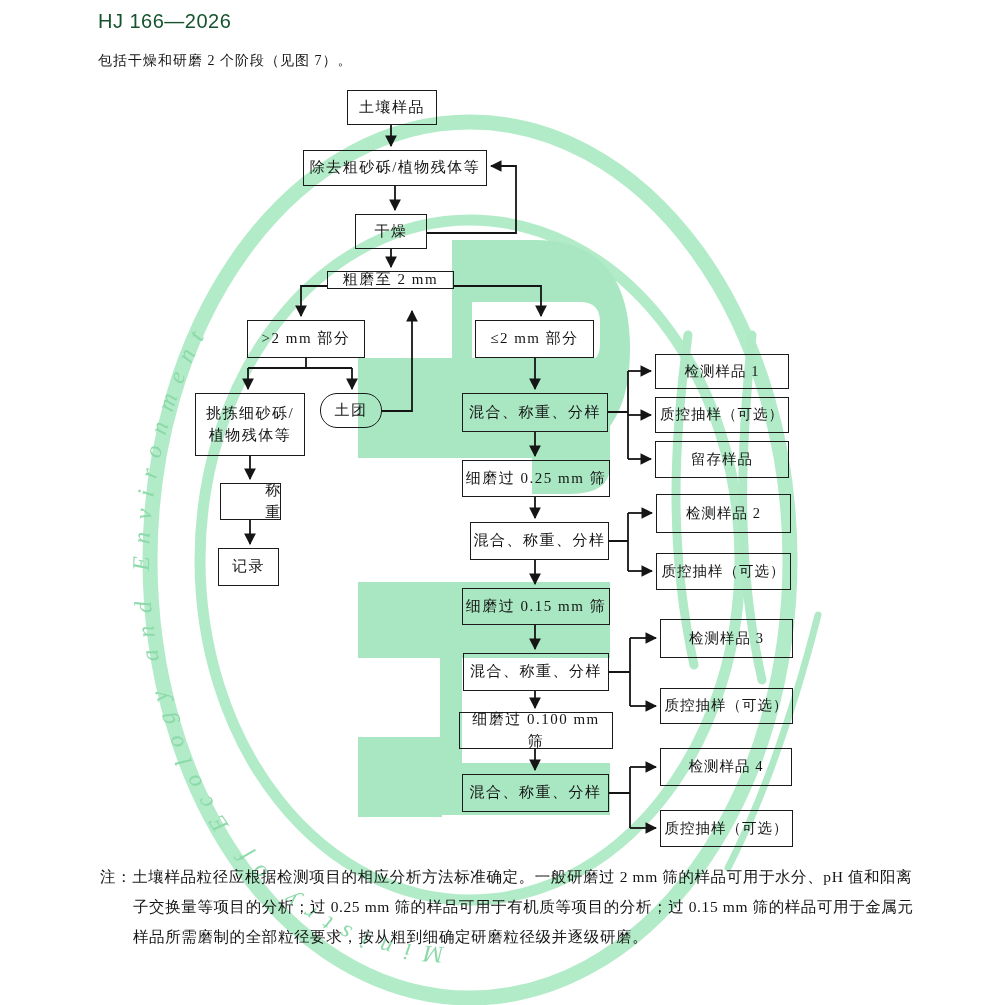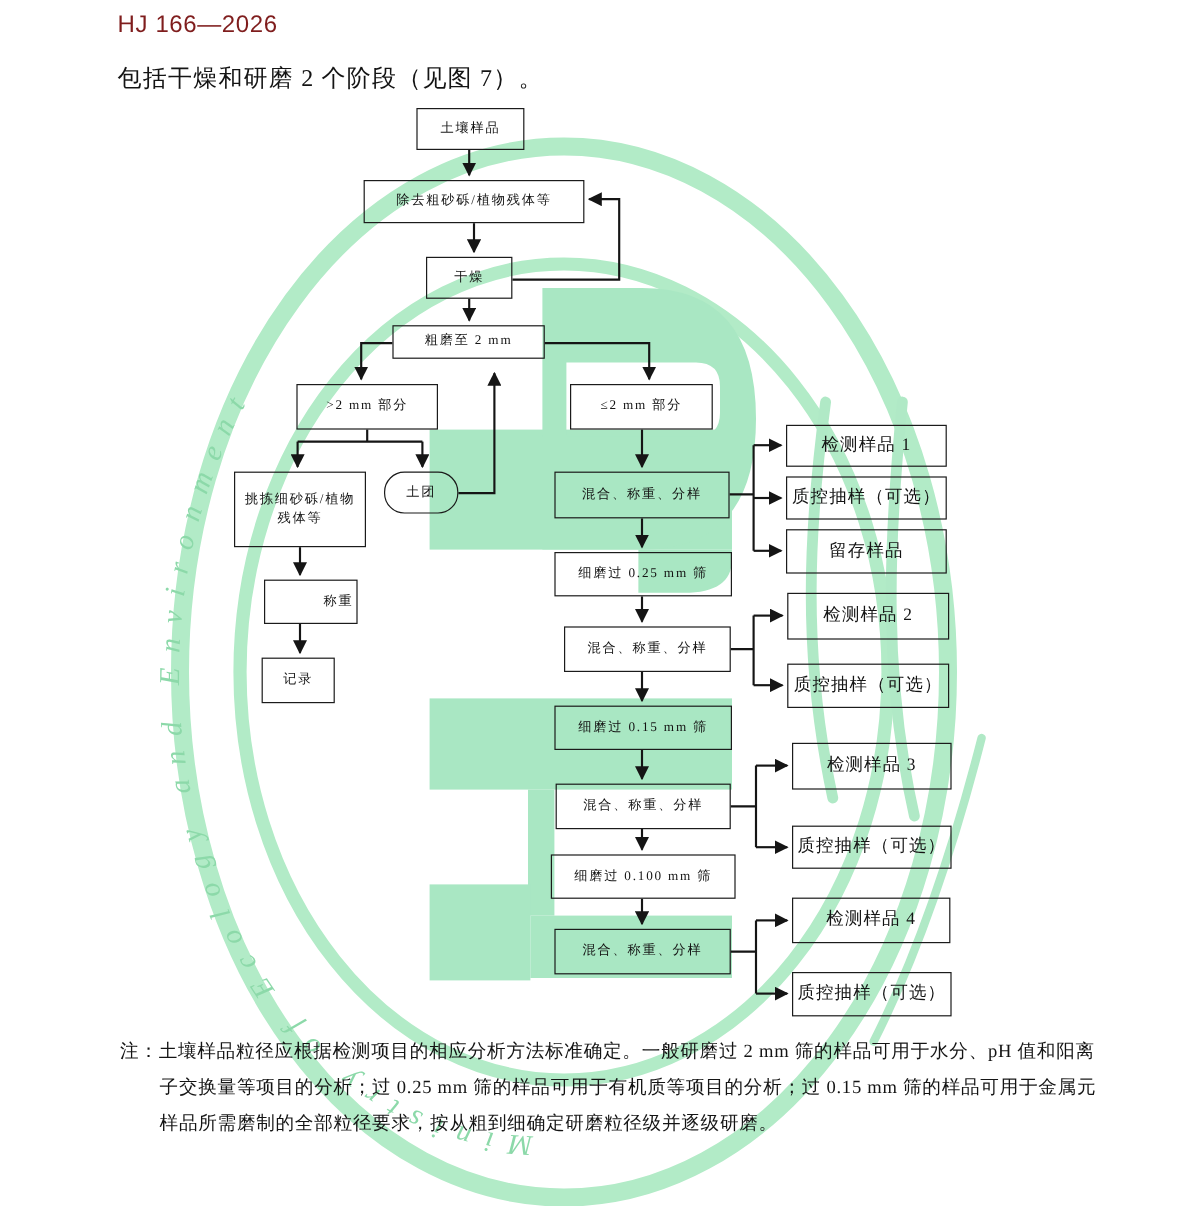--- a/index.html
+++ b/index.html
@@ -1,24 +1,24 @@
 <!DOCTYPE html>
 <html><head>
 <meta charset="utf-8">
 <style>
   html,body{margin:0;padding:0;background:#ffffff;}
   .page{position:relative;width:992px;height:1005px;background:#ffffff;overflow:hidden;
         font-family:"Liberation Serif","DejaVu Serif",serif;color:#141414;}
   .layer{position:absolute;left:0;top:0;width:992px;height:1005px;}
   .hdr{position:absolute;left:98px;top:10px;font-family:"Liberation Sans","DejaVu Sans",sans-serif;
-       font-size:20px;color:#7f1d1d;letter-spacing:0.5px;}
-  .intro{position:absolute;left:98px;top:52px;font-size:20px;letter-spacing:1px;}
+       font-size:20px;color:#14532d;letter-spacing:0.5px;}
+  .intro{position:absolute;left:98px;top:52px;font-size:14px;letter-spacing:1px;}
   .node{position:absolute;box-sizing:border-box;border:1.6px solid #1b1b1b;background:transparent;
         display:flex;align-items:center;justify-content:center;text-align:center;
-        font-size:11px;letter-spacing:1.5px;line-height:1.45;padding:1px 2px;z-index:3;}
+        font-size:15px;letter-spacing:1.5px;line-height:1.45;padding:1px 2px;z-index:3;}
   .node.sm{font-size:14.5px;letter-spacing:1px;}
   .notes{position:absolute;left:100px;top:862px;width:804px;font-size:15.5px;line-height:30px;
          letter-spacing:0.6px;z-index:3;}
   .notes .cont{padding-left:33px;}
   .noteline{white-space:nowrap;}
   .caption{position:absolute;left:0;top:956px;width:992px;text-align:center;
            font-family:"Liberation Sans","DejaVu Sans",sans-serif;font-weight:bold;
            font-size:17.5px;letter-spacing:2px;color:#000;z-index:3;}
   svg{position:absolute;left:0;top:0;}
   .wm-txt{font-family:"Liberation Serif","DejaVu Serif",serif;font-style:italic;
@@ -96,26 +96,26 @@
       <path d="M630 828 H656" marker-end="url(#ah)"></path>
     </g>
   </svg>
 
   <div class="hdr">HJ 166—2026</div>
   <div class="intro">包括干燥和研磨 2 个阶段（见图 7）。</div>
 
   <div class="node" style="left:347px;top:90px;width:90px;height:35px;">土壤样品</div>
   <div class="node" style="left:303px;top:150px;width:184px;height:36px;">除去粗砂砾/植物残体等</div>
   <div class="node" style="left:355px;top:214px;width:72px;height:35px;">干燥</div>
-  <div class="node" style="left:327px;top:271px;width:127px;height:28px;">粗磨至 2 mm</div>
+  <div class="node" style="left:327px;top:271px;width:127px;height:18px;">粗磨至 2 mm</div>
   <div class="node" style="left:247px;top:320px;width:118px;height:38px;">&gt;2 mm 部分</div>
   <div class="node" style="left:475px;top:320px;width:119px;height:38px;">≤2 mm 部分</div>
   <div class="node" style="left:195px;top:393px;width:110px;height:63px;">挑拣细砂砾/植物残体等</div>
   <div class="node" style="left:320px;top:393px;width:62px;height:35px;border-radius:17px;">土团</div>
-  <div class="node" style="left:220px;top:483px;width:78px;height:37px;padding-left:48px;">称重</div>
+  <div class="node" style="left:220px;top:483px;width:61px;height:37px;padding-left:48px;">称重</div>
   <div class="node" style="left:218px;top:548px;width:61px;height:38px;">记录</div>
   <div class="node" style="left:462px;top:393px;width:146px;height:39px;">混合、称重、分样</div>
   <div class="node" style="left:462px;top:460px;width:148px;height:37px;">细磨过 0.25 mm 筛</div>
   <div class="node" style="left:470px;top:522px;width:139px;height:38px;">混合、称重、分样</div>
   <div class="node" style="left:462px;top:588px;width:148px;height:37px;">细磨过 0.15 mm 筛</div>
   <div class="node" style="left:463px;top:653px;width:146px;height:38px;">混合、称重、分样</div>
   <div class="node" style="left:459px;top:712px;width:154px;height:37px;">细磨过 0.100 mm 筛</div>
   <div class="node" style="left:462px;top:774px;width:147px;height:38px;">混合、称重、分样</div>
 
   <div class="node sm" style="left:655px;top:354px;width:134px;height:35px;">检测样品 1</div>

